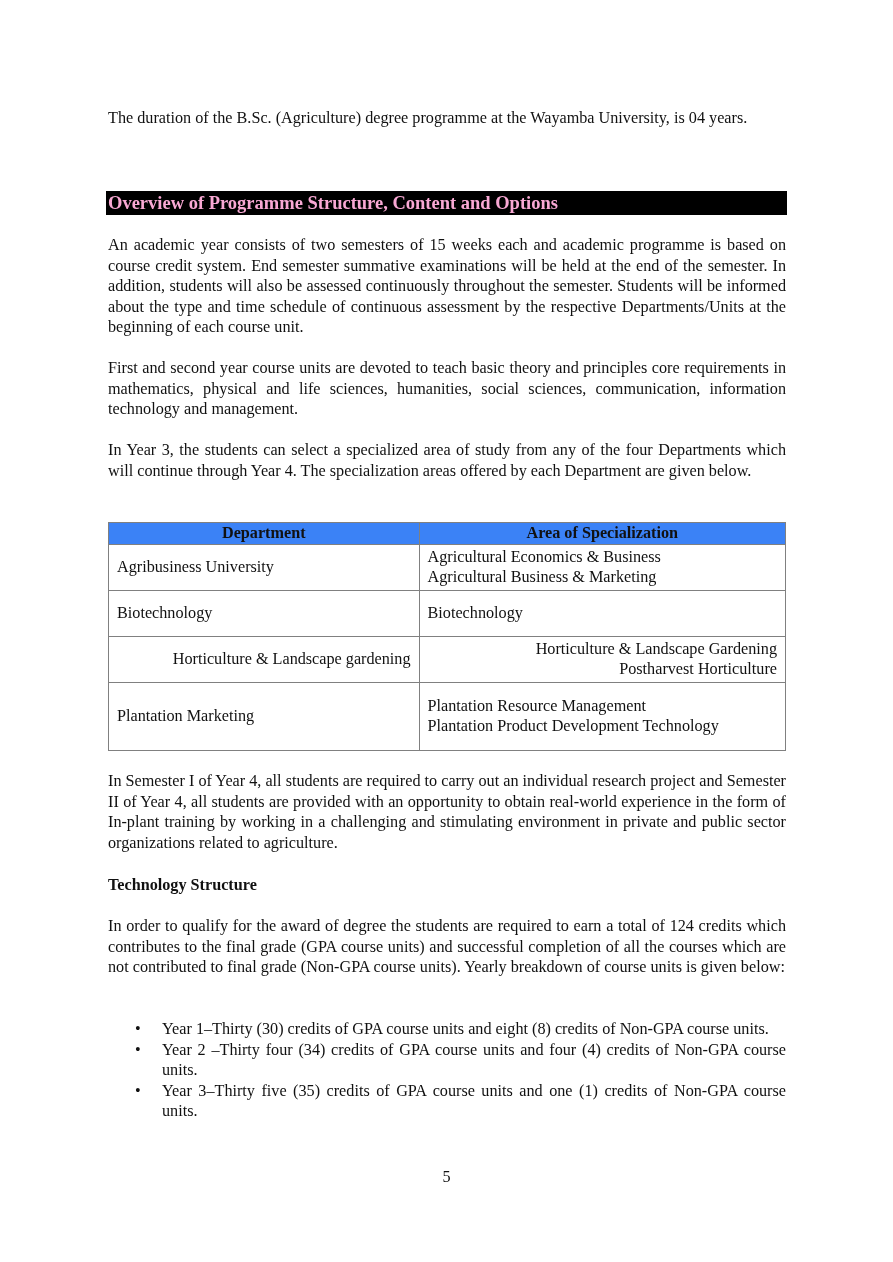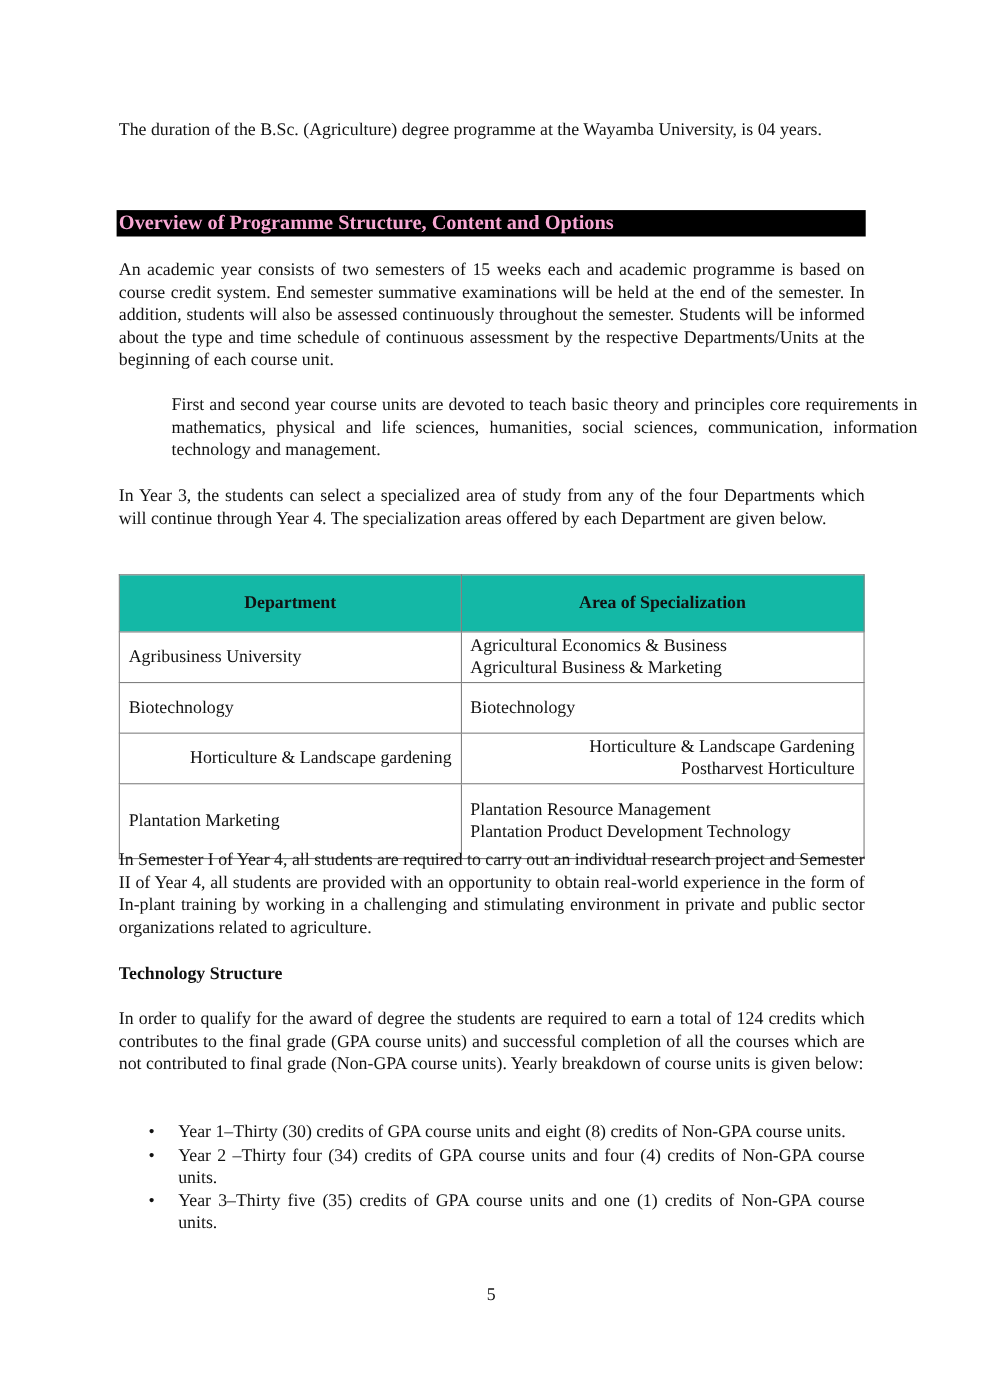--- a/index.html
+++ b/index.html
@@ -46,26 +46,26 @@
     table.spec {
       position: absolute;
       left: 108px;
       top: 522px;
       width: 678px;
       border-collapse: collapse;
       font-size: 16.2px;
       line-height: 20.6px;
     }
     table.spec th {
-      background: #14b8a6;
+      background: #3b82f6;
       font-weight: bold;
       text-align: center;
       border: 1px solid #808080;
       height: 20px;
-      padding: 15px;
+      padding: 0;
       font-size: 16.2px;
     }
     table.spec td {
       border: 1px solid #808080;
       padding: 0 8px;
       vertical-align: middle;
     }
     table.spec col.c1 { width: 311px; }
     table.spec col.c2 { width: 367px; }
     .bullets {
@@ -103,21 +103,21 @@
 
 <div>
 
   <div class="abs" style="top:108px;">
     <p class="text">The duration of the B.Sc. (Agriculture) degree programme at the Wayamba University, is 04 years.</p>
   </div>
 
   <div class="banner">Overview of Programme Structure, Content and Options</div>
 
   <p class="text abs" style="top:235px;">An academic year consists of two semesters of 15 weeks each and academic programme is based on course credit system. End semester summative examinations will be held at the end of the semester. In addition, students will also be assessed continuously throughout the semester. Students will be informed about the type and time schedule of continuous assessment by the respective Departments/Units at the beginning of each course unit.</p>
-  <p class="text abs" style="top:358px;margin-left:48px;">First and second year course units are devoted to teach basic theory and principles core requirements in mathematics, physical and life sciences, humanities, social sciences, communication, information technology and management.</p>
+  <p class="text abs" style="top:358px;">First and second year course units are devoted to teach basic theory and principles core requirements in mathematics, physical and life sciences, humanities, social sciences, communication, information technology and management.</p>
   <p class="text abs" style="top:440px;">In Year 3, the students can select a specialized area of study from any of the four Departments which will continue through Year 4. The specialization areas offered by each Department are given below.</p>
 
   <table class="spec">
     <colgroup>
         <col class="c1">
         <col class="c2">
       </colgroup>
     <thead>
       <tr>
         <th>Department</th>

